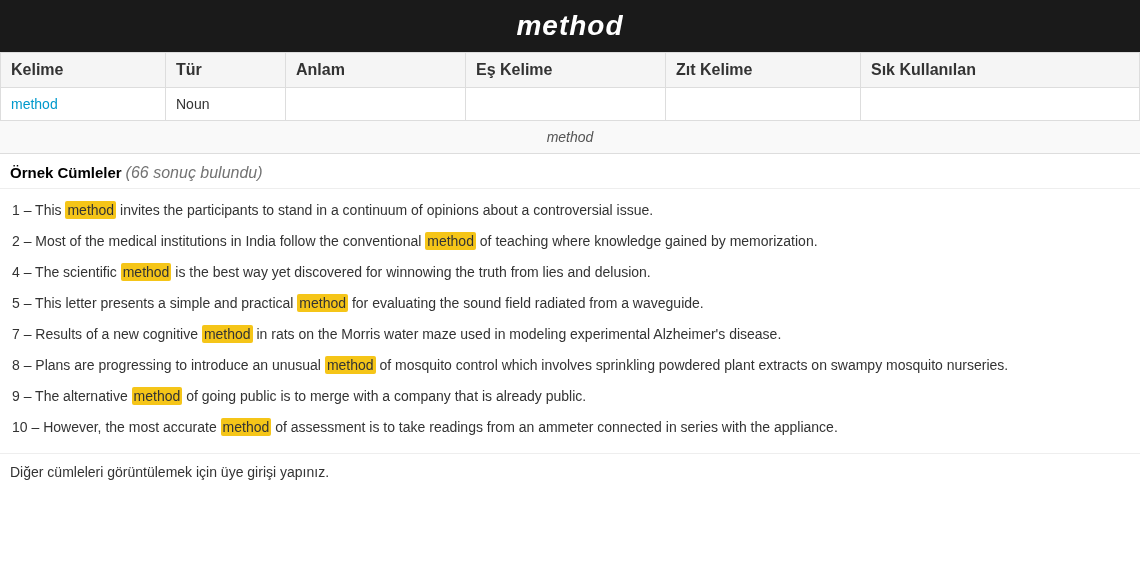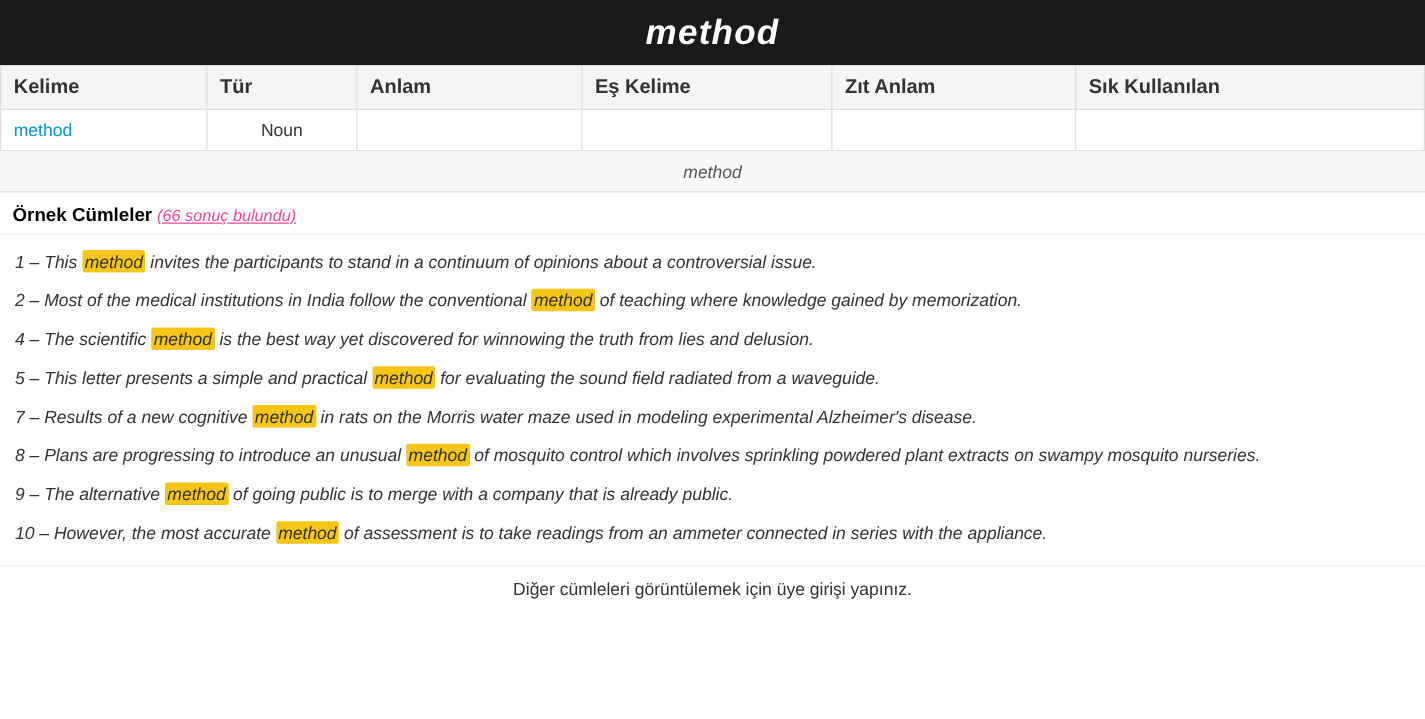--- a/index.html
+++ b/index.html
@@ -54,76 +54,73 @@
     .section-header {
       padding: 10px 10px 6px 10px;
       border-bottom: 1px solid #eee;
     }
     .section-title {
       color: #000000;
       font-size: 15px;
       font-weight: bold;
     }
     .section-count {
-      color: #ec4899;
-      font-size: 13px;
+      color: #737373;
+      font-size: 16px;
       font-weight: normal;
       font-style: italic;
-      text-decoration: underline;
     }
 
     .sentences-list {
       padding: 6px 10px;
-      font-style: italic;
     }
     .sentence-item {
       padding: 5px 2px;
       font-size: 14px;
       line-height: 1.5;
       color: #333;
     }
     .highlight {
       background: #f5c518;
       color: #333;
       padding: 1px 2px;
       border-radius: 2px;
     }
 
     .footer-note {
       padding: 10px 10px 8px 10px;
       font-size: 14px;
       color: #333;
       border-top: 1px solid #eee;
       margin-top: 4px;
-      text-align: center;
     }
 
     
     .col-kelime { width: 165px; }
-    .col-tur { width: 120px; text-align: center; }
+    .col-tur { width: 120px; }
     .col-anlam { width: 180px; margin-top: 29px; }
     .col-esanlam { width: 200px; }
     .col-zitanlam { width: 195px; }
     .col-sik { width: auto; }
   </style>
 </head>
 <body>
 
 <div class="header">
   <span class="header-title">method</span>
 </div>
 
 <table class="word-table">
   <thead>
     <tr>
       <th class="col-kelime">Kelime</th>
       <th class="col-tur">Tür</th>
       <th class="col-anlam">Anlam</th>
       <th class="col-esanlam">Eş Kelime</th>
-      <th class="col-zitanlam">Zıt Anlam</th>
+      <th class="col-zitanlam">Zıt Kelime</th>
       <th class="col-sik">Sık Kullanılan</th>
     </tr>
   </thead>
   <tbody>
     <tr>
       <td class="col-kelime">
         <a class="word-link" href="#">method</a>
       </td>
       <td class="col-tur">Noun</td>
       <td class="col-anlam"></td>

